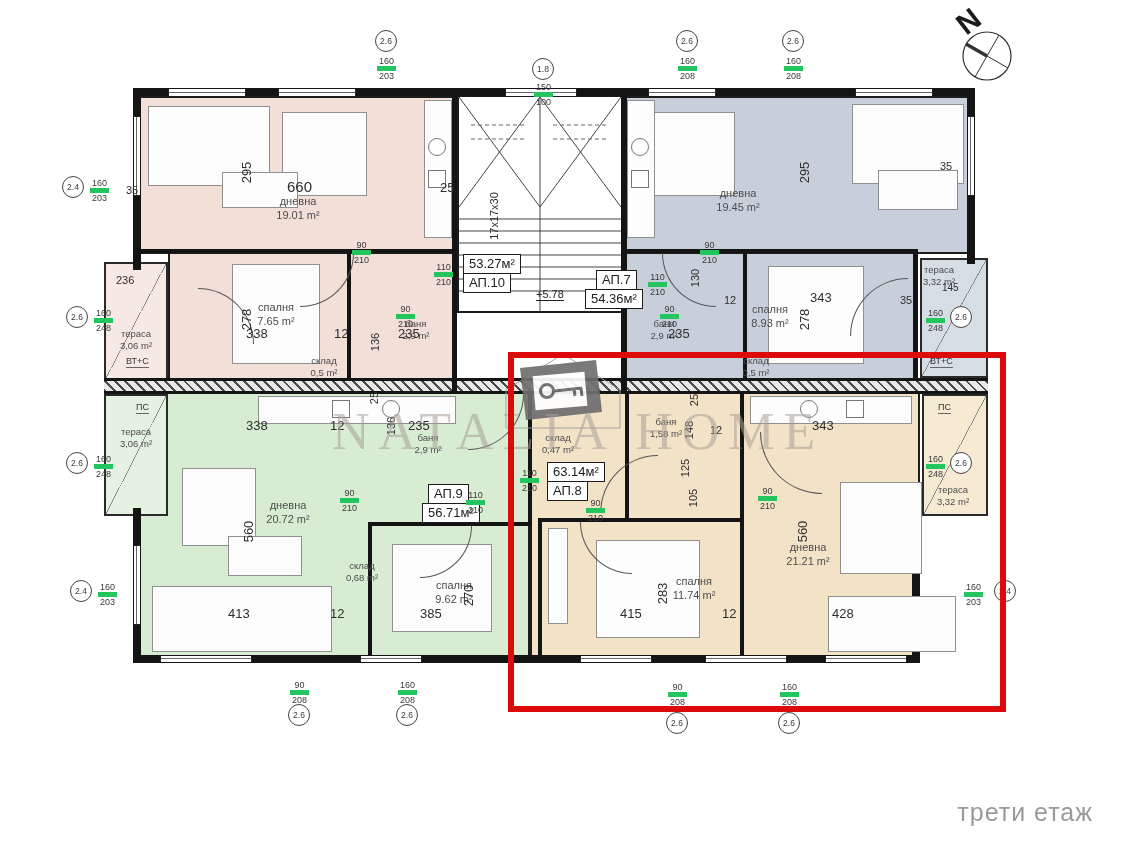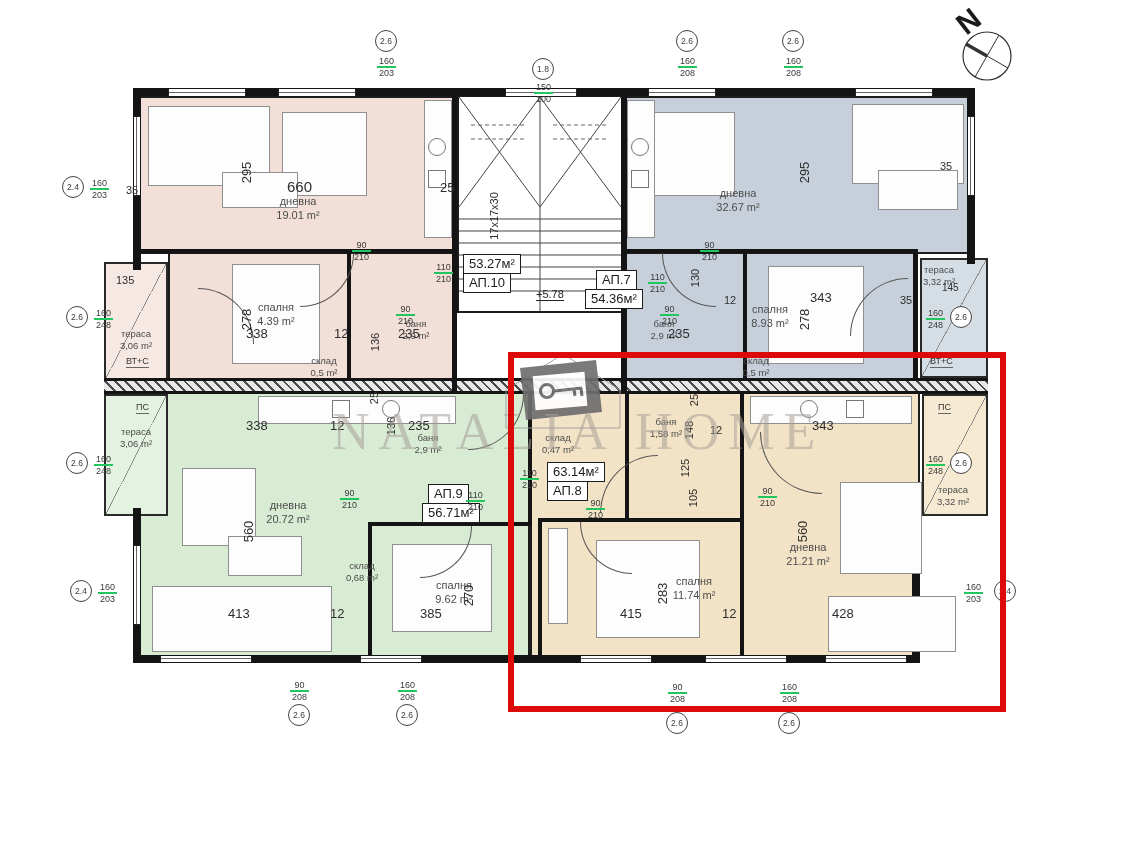--- a/index.html
+++ b/index.html
@@ -17,21 +17,21 @@
   .winv{position:absolute;background:linear-gradient(to right,#fff 40%,#666 40%,#666 55%,#fff 55%);
         border-top:1px solid #222;border-bottom:1px solid #222;}
   
   .rlabel{position:absolute;text-align:center;font-size:11px;line-height:1.3;color:#4c4c4c;}
   .rlabel span{display:block;}
   .rlabel.sm{font-size:9.5px;}
   .dim{position:absolute;font-size:13px;color:#2e2e2e;white-space:nowrap;}
   .dim.sm{font-size:11px;}
   .v{transform:rotate(-90deg);transform-origin:center center;}
   .frac{position:absolute;font-size:9px;line-height:1.15;color:#3a3a3a;text-align:center;}
-  .frac .n{display:block;border-bottom:2px solid #22c55e;padding:0 2px;}
+  .frac .n{display:block;border-bottom:5px solid #22c55e;padding:0 2px;}
   .frac .d{display:block;padding:0 2px;}
   .circ{position:absolute;width:20px;height:20px;border:1px solid #444;border-radius:50%;
         background:#fff;font-size:8.5px;color:#3a3a3a;display:flex;align-items:center;justify-content:center;}
   .apbox{position:absolute;background:#fff;border:1.5px solid #1c1c1c;font-size:13px;color:#1c1c1c;
          padding:1px 5px;white-space:nowrap;line-height:1.2;}
   .ann{position:absolute;font-size:9px;color:#333;border-bottom:1px solid #666;padding-bottom:1px;}
   
   .furn{position:absolute;border:1px solid #8f8f8f;background:#fdfdfd;box-sizing:border-box;}
   .fx{position:absolute;border:1px solid #777;background:#fff;box-sizing:border-box;}
   .fx.round{border-radius:50%;}
@@ -162,38 +162,38 @@
   <div class="arc" style="left:580px;top:522px;width:52px;height:52px;border-radius:0 0 0 100%;border-top:none;border-right:none;"></div>
   <div class="arc" style="left:198px;top:288px;width:56px;height:56px;border-radius:0 100% 0 0;border-bottom:none;border-left:none;"></div>
   <div class="arc" style="left:850px;top:278px;width:58px;height:58px;border-radius:100% 0 0 0;border-bottom:none;border-right:none;"></div>
 
   <div class="rlabel" style="left:252px;top:194px;width:92px;">
     <span>дневна</span>
       <span>19.01 m²</span>
     </div>
   <div class="rlabel" style="left:230px;top:300px;width:92px;">
     <span>спалня</span>
-      <span>4.39 m²</span>
+      <span>7.65 m²</span>
     </div>
   <div class="rlabel sm" style="left:388px;top:318px;width:56px;">
     <span>баня</span>
       <span>2,9 m²</span>
     </div>
   <div class="rlabel sm" style="left:296px;top:355px;width:56px;">
     <span>склад</span>
       <span>0,5 m²</span>
     </div>
   <div class="rlabel sm" style="left:101px;top:328px;width:70px;">
     <span>тераса</span>
       <span>3,06 m²</span>
     </div>
 
   <div class="rlabel" style="left:692px;top:186px;width:92px;">
     <span>дневна</span>
-      <span>32.67 m²</span>
+      <span>19.45 m²</span>
     </div>
   <div class="rlabel" style="left:724px;top:302px;width:92px;">
     <span>спалня</span>
       <span>8.93 m²</span>
     </div>
   <div class="rlabel sm" style="left:636px;top:318px;width:56px;">
     <span>баня</span>
       <span>2,9 m²</span>
     </div>
   <div class="rlabel sm" style="left:728px;top:355px;width:56px;">
@@ -262,21 +262,21 @@
   <div class="apbox" style="left:547px;top:481px;">АП.8</div>
 
   <div class="lvl" style="left:536px;top:288px;"><span>+5.78</span></div>
 
   <div class="dim" style="left:287px;top:178px;font-size:15px;">660</div>
   <div class="dim v" style="left:236px;top:165px;">295</div>
   <div class="dim" style="left:440px;top:180px;">25</div>
   <div class="dim v" style="left:236px;top:312px;">278</div>
   <div class="dim" style="left:246px;top:326px;">338</div>
   <div class="dim" style="left:334px;top:326px;">12</div>
-  <div class="dim sm" style="left:116px;top:274px;">135</div>
+  <div class="dim sm" style="left:116px;top:274px;">236</div>
   <div class="dim sm" style="left:126px;top:184px;">35</div>
   <div class="dim sm v" style="left:366px;top:336px;">136</div>
   <div class="dim" style="left:398px;top:326px;">235</div>
 
   <div class="dim v" style="left:794px;top:165px;">295</div>
   <div class="dim" style="left:810px;top:290px;">343</div>
   <div class="dim v" style="left:794px;top:312px;">278</div>
   <div class="dim" style="left:668px;top:326px;">235</div>
   <div class="dim sm v" style="left:686px;top:272px;">130</div>
   <div class="dim sm" style="left:724px;top:294px;">12</div>
@@ -445,14 +445,15 @@
   <div class="highlight" style="left:508px;top:352px;width:498px;height:360px;"></div>
 
   <svg width="110" height="100" style="position:absolute;left:940px;top:0px;">
     <text x="18" y="32" font-family="Liberation Sans, sans-serif" font-size="30" font-weight="bold" fill="#1a1a1a" transform="rotate(-38 28 22)">N</text>
     <circle cx="47" cy="56" r="24" fill="none" stroke="#333" stroke-width="1.2"></circle>
     <line x1="26" y1="44" x2="68" y2="68" stroke="#333" stroke-width="1"></line>
     <line x1="35" y1="77" x2="59" y2="35" stroke="#333" stroke-width="1"></line>
     <line x1="26" y1="44" x2="47" y2="56" stroke="#333" stroke-width="3.5"></line>
   </svg>
 
+  <div class="floorlbl" style="right:30px;top:798px;">трети етаж</div>
 
 </div>
 
 </body></html>

